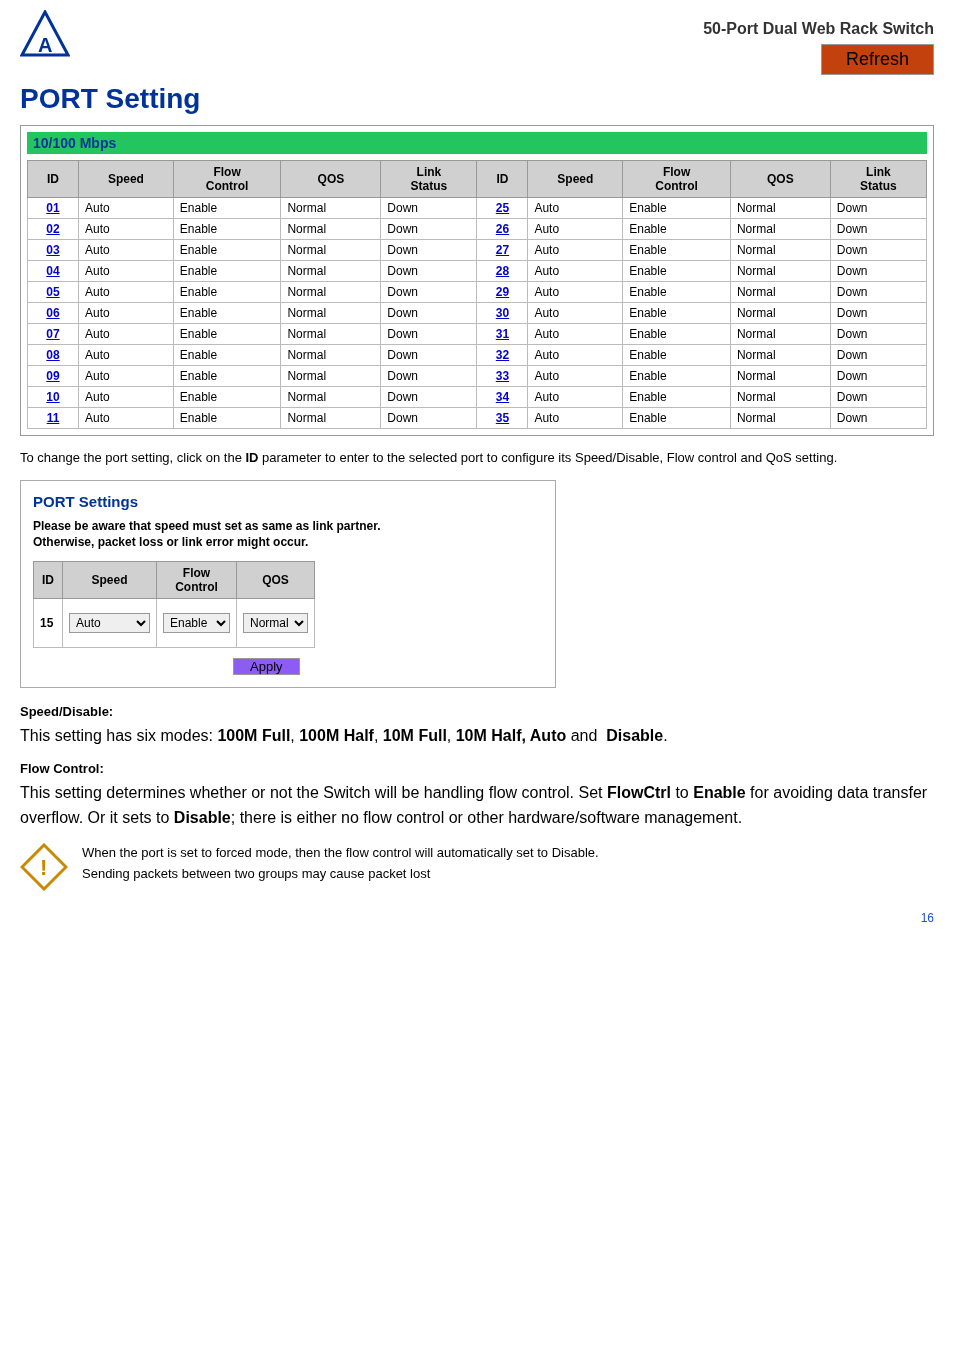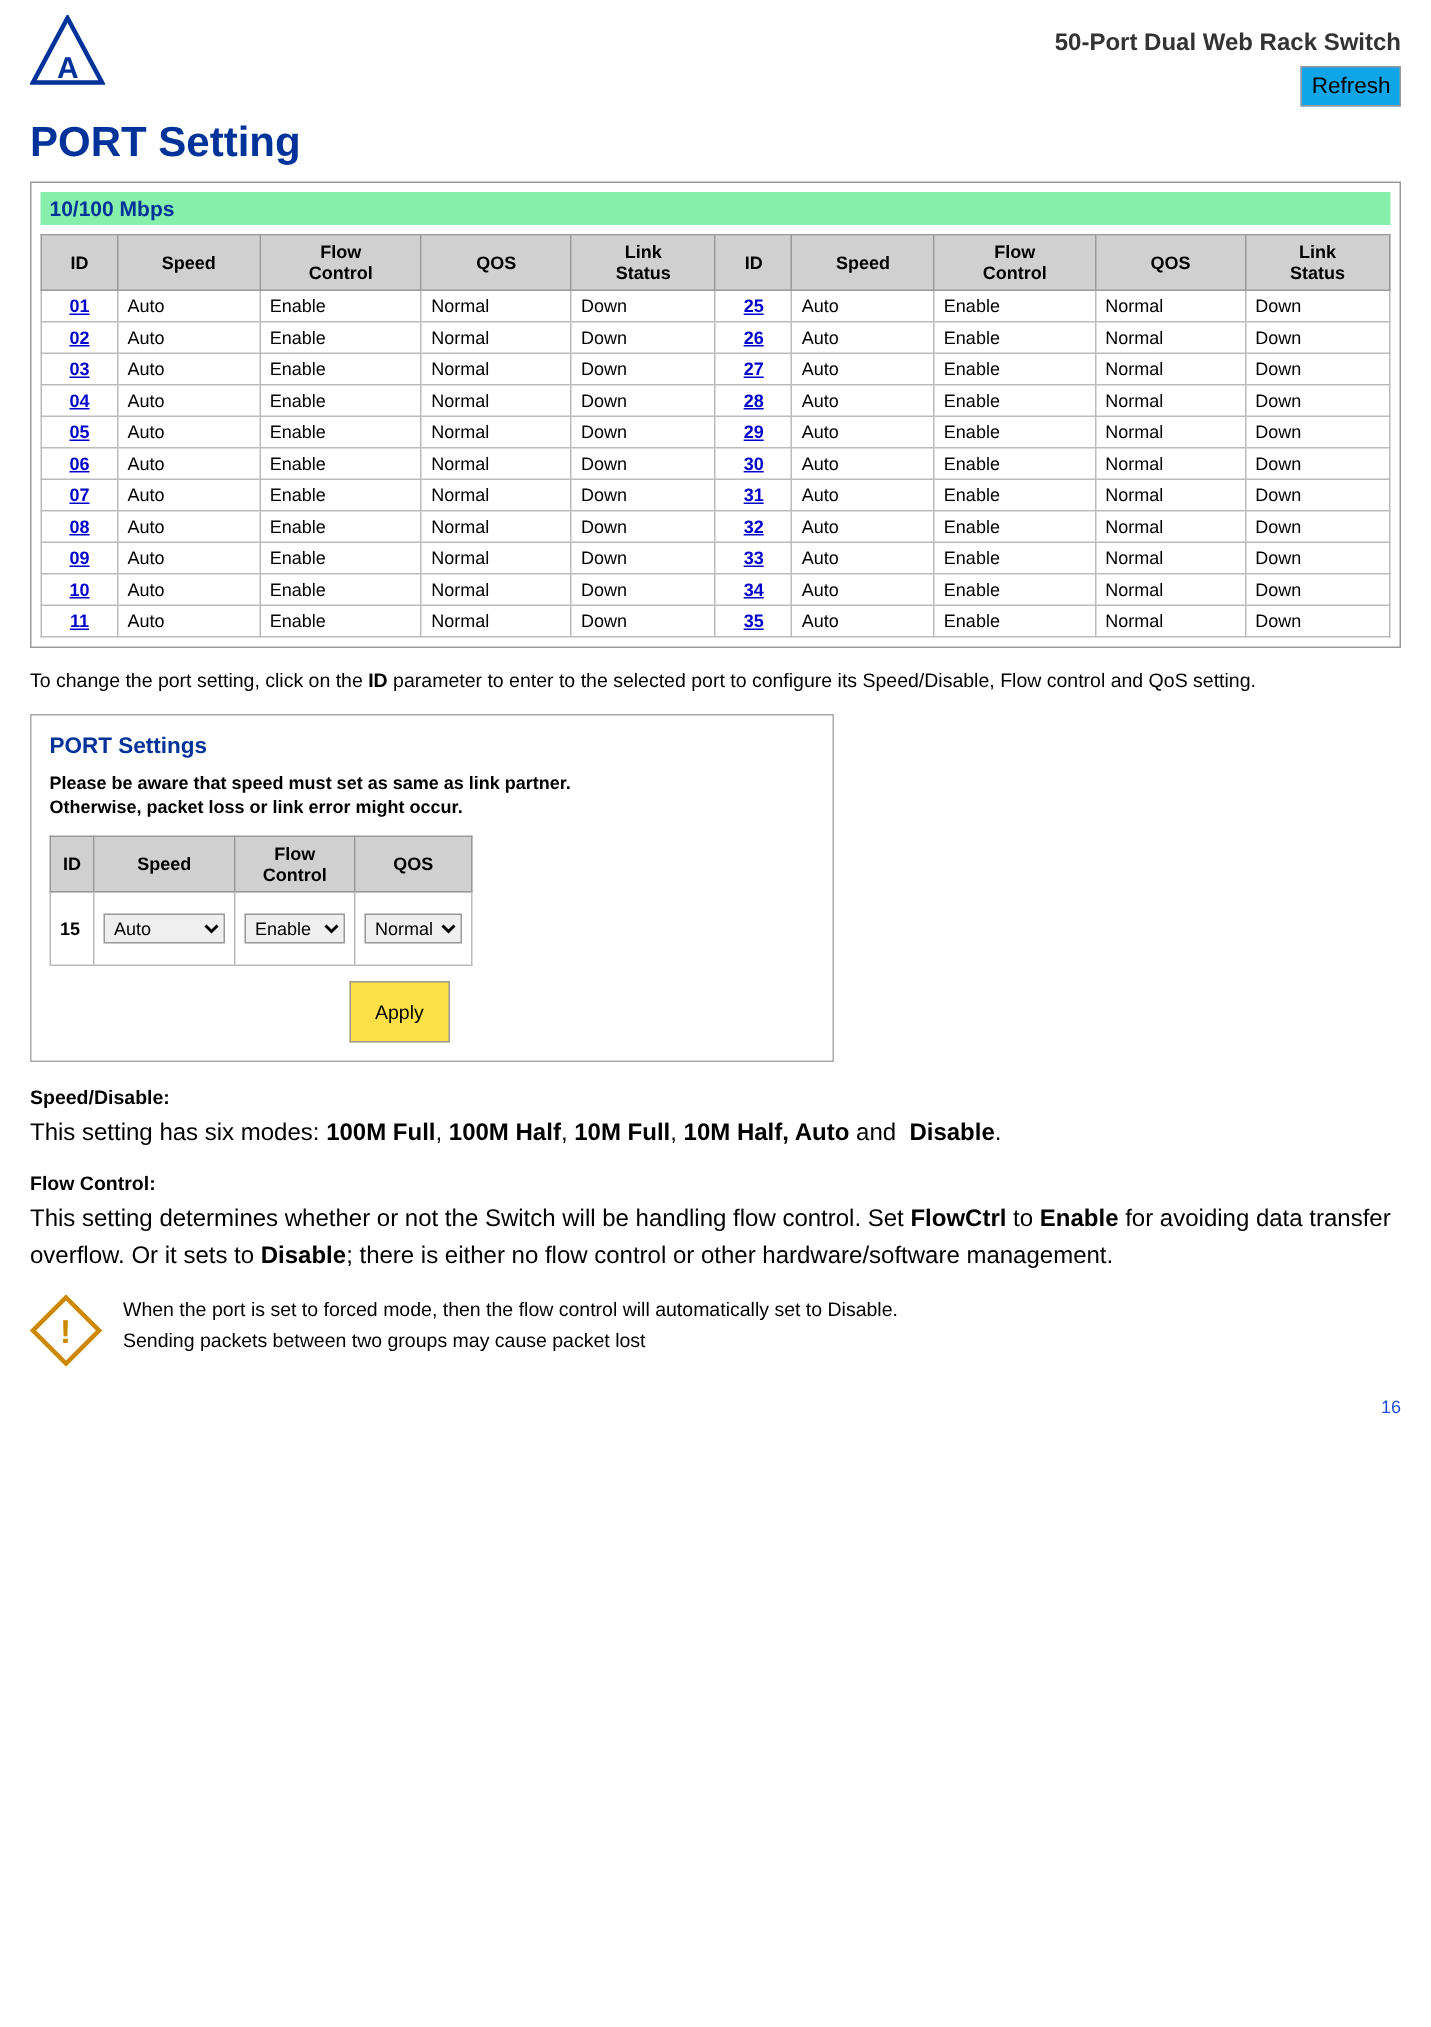--- a/index.html
+++ b/index.html
@@ -34,37 +34,37 @@
       text-align: right;
       margin-top: 10px;
     }
     .page-title {
       font-size: 28px;
       font-weight: bold;
       color: #003399;
       margin-bottom: 10px;
     }
     .refresh-btn {
-      background: #0ea5e9;
-      border: 1px solid #999;
-      padding: 4px 6px;
+      background: #c2410c;
+      border: 1px solid #999;
+      padding: 4px 24px;
       cursor: pointer;
-      font-size: 15px;
+      font-size: 18px;
     }
     .section-box {
       border: 1px solid #999;
       padding: 6px;
       margin-bottom: 12px;
     }
     .section-heading {
       font-size: 14px;
       font-weight: bold;
       color: #003399;
       margin-bottom: 6px;
-      background: #86efac;
+      background: #22c55e;
       padding: 3px 6px;
     }
     table.port-table {
       width: 100%;
       border-collapse: collapse;
       font-size: 12px;
     }
     table.port-table th {
       background: #d0d0d0;
       border: 1px solid #999;
@@ -118,23 +118,23 @@
       padding: 4px 8px;
       background: #d0d0d0;
       font-weight: bold;
       text-align: center;
     }
     table.settings-table td {
       border: 1px solid #bbb;
       padding: 14px 6px;
     }
     .apply-btn {
-      background: #fde047;
-      border: 1px solid #999;
-      padding: 12px 16px;
+      background: #8b5cf6;
+      border: 1px solid #999;
+      padding: 0 16px;
       cursor: pointer;
       font-size: 13px;
       margin-left: 200px;
     }
     select.small-select {
       font-size: 12px;
       padding: 1px 2px;
       border: 1px solid #999;
     }
     .section-label {

